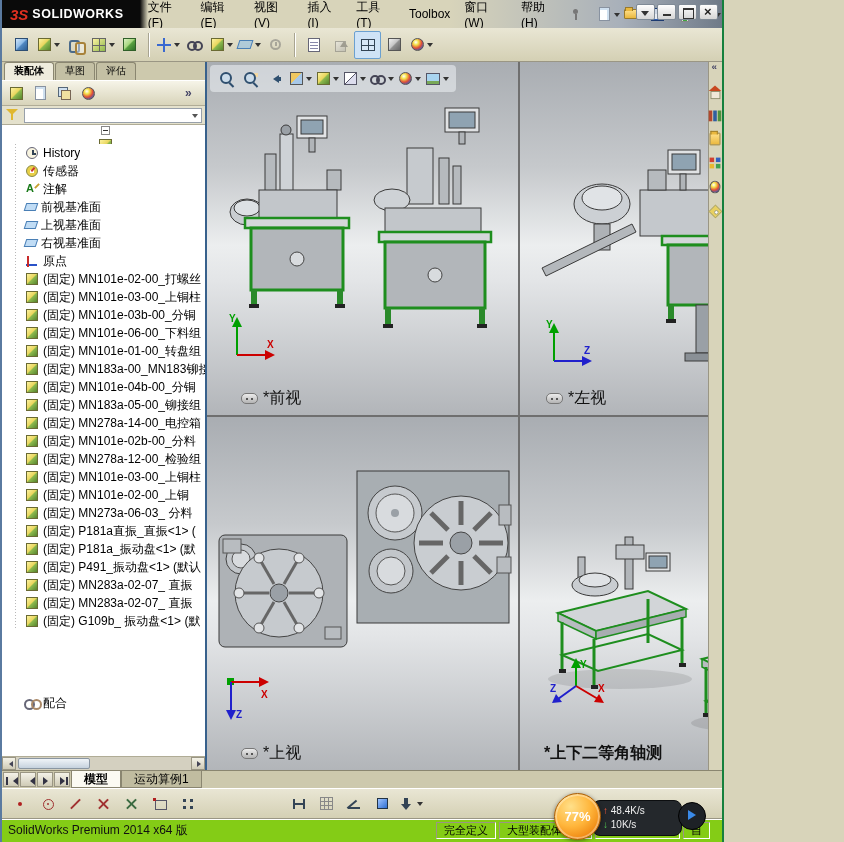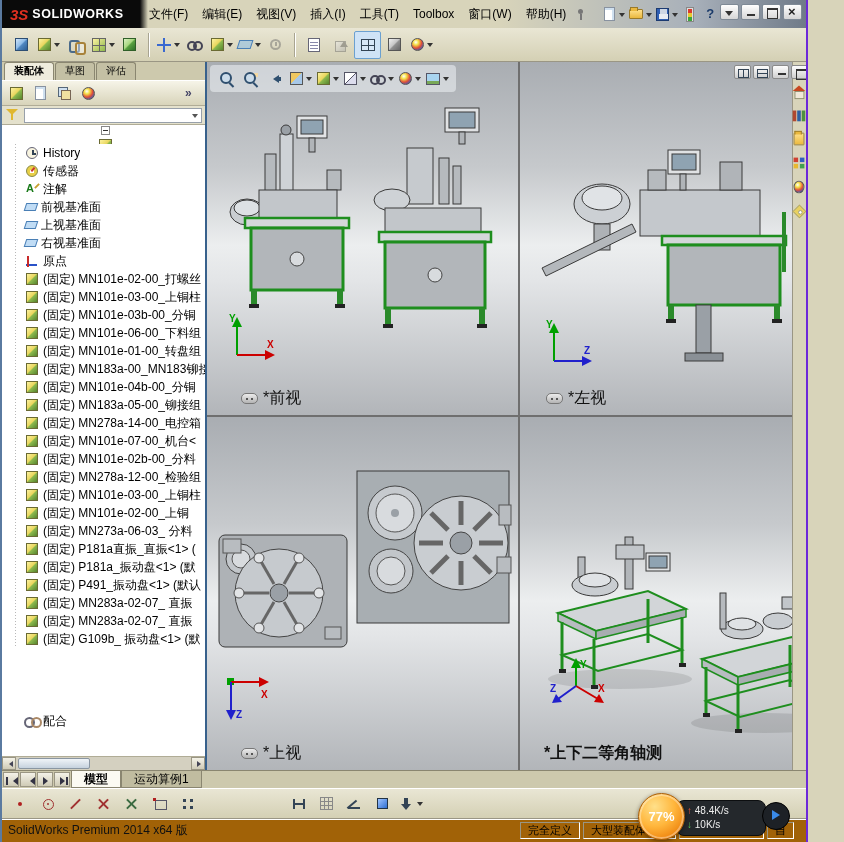--- a/index.html
+++ b/index.html
@@ -1,18 +1,18 @@
 <!DOCTYPE html>
 <html><head>
 <meta charset="utf-8">
 <style>
   * { margin:0; padding:0; box-sizing:border-box; }
   html,body { width:844px; height:842px; }
   body { font-family:"Liberation Sans", sans-serif; font-size:12px; overflow:hidden; background:#d8d4ba; }
-  .app { position:relative; width:808px; height:842px; background:#d8d4ba; border-left:2px solid #5a7aa0; border-right:2px solid #6d28d9; overflow:hidden; }
+  .app { position:relative; width:724px; height:842px; background:#d8d4ba; border-left:2px solid #5a7aa0; border-right:2px solid #15803d; overflow:hidden; }
 
   
   .titlebar { position:absolute; left:0; top:0; width:100%; height:28px;
     background:linear-gradient(90deg,#0a0a0a 0,#0a0a0a 138px,#d8d4ba 146px,#d8d4ba 62%,#a8b0ba 86%,#6f7a88 100%);
     display:flex; align-items:center; }
   .logo-area { width:140px; display:flex; align-items:center; gap:4px; padding-left:8px; }
   .logo-mark { color:#e03020; font-weight:bold; font-style:italic; font-size:15px; }
   .brand { color:#fff; font-weight:bold; font-size:12.5px; letter-spacing:.5px; }
   .menus { display:flex; align-items:center; }
   .menu-item { padding:2px 7px; color:#000; cursor:default; }
@@ -187,21 +187,21 @@
   .sheet-tab { padding:1px 12px 0; border:1px solid #8a8670; border-top:none; background:#c0bca0; font-size:12px; display:flex; align-items:center; }
   .sheet-tab.active { background:#fbfaf2; font-weight:bold; }
   .tab-track { flex:1; }
 
   
   .sketchbar { position:absolute; left:0; top:788px; width:100%; height:30px; background:linear-gradient(#e9e6d4,#d4d0b4); border-top:1px solid #fff; display:flex; align-items:center; padding-left:4px; }
   .skgroup { display:flex; align-items:center; gap:1px; }
   .skgap { width:84px; }
 
   
-  .statusbar { position:absolute; left:0; top:818px; width:100%; height:24px; background:#a16207; border-top:1px solid #9a9684; box-shadow:inset 0 1px 0 #fff; display:flex; align-items:center; }
+  .statusbar { position:absolute; left:0; top:818px; width:100%; height:24px; background:#84cc16; border-top:1px solid #9a9684; box-shadow:inset 0 1px 0 #fff; display:flex; align-items:center; }
   .status-left { padding-left:6px; color:#111; }
   .status-cells { position:absolute; right:12px; top:3px; display:flex; gap:3px; }
   .scell { height:17px; line-height:15px; padding:0 7px; font-size:11px; border:1px solid; border-color:#9a9684 #fff #fff #9a9684; white-space:nowrap; overflow:hidden; }
 
   
   .net-widget { position:absolute; right:16px; bottom:2px; width:152px; height:47px; z-index:20; }
   .nw-cap { position:absolute; left:38px; top:7px; right:24px; height:36px; background:#24282c; border:1px solid #0c0e10; border-radius:8px; color:#eee; font-size:10px; padding:3px 0 0 10px; line-height:14px; }
   .nw-cap .up-arrow { color:#ff5a3c; font-weight:bold; }
   .nw-cap .down-arrow { color:#52c852; font-weight:bold; }
   .nw-ball { position:absolute; left:0; top:0; width:47px; height:47px; border-radius:50%; display:flex; align-items:center; justify-content:center; color:#fff; font-weight:bold; font-size:13px; background:radial-gradient(circle at 35% 28%,#ffe08a 0,#ffb63c 45%,#f08a14 75%,#c86a08 100%); border:1px solid #a85c06; box-shadow:0 1px 4px rgba(0,0,0,.45), inset 0 0 0 2px rgba(255,255,255,.35);text-align:center; }
@@ -451,24 +451,20 @@
           <div class="trow">
             <span class="ki tic" data-kind="comp"></span>
             <span class="tlabel">(固定) MN183a-05-00_铆接组</span>
           </div>
 
           <div class="trow">
             <span class="ki tic" data-kind="comp"></span>
             <span class="tlabel">(固定) MN278a-14-00_电控箱</span>
           </div>
 
-          <div class="trow">
-            <span class="ki tic" data-kind="comp"></span>
-            <span class="tlabel">(固定) MN101e-07-00_机台&lt;</span>
-          </div>
 
           <div class="trow">
             <span class="ki tic" data-kind="comp"></span>
             <span class="tlabel">(固定) MN101e-02b-00_分料</span>
           </div>
 
           <div class="trow">
             <span class="ki tic" data-kind="comp"></span>
             <span class="tlabel">(固定) MN278a-12-00_检验组</span>
           </div>

